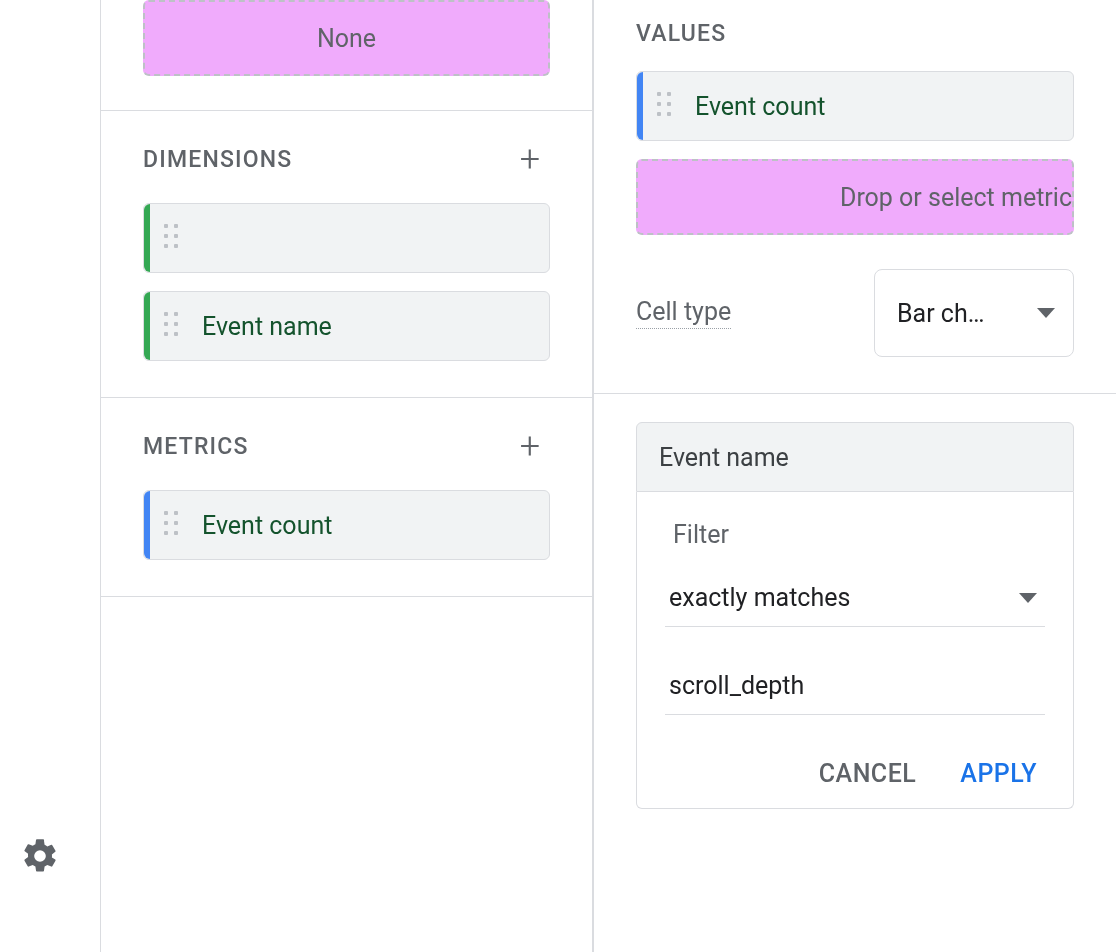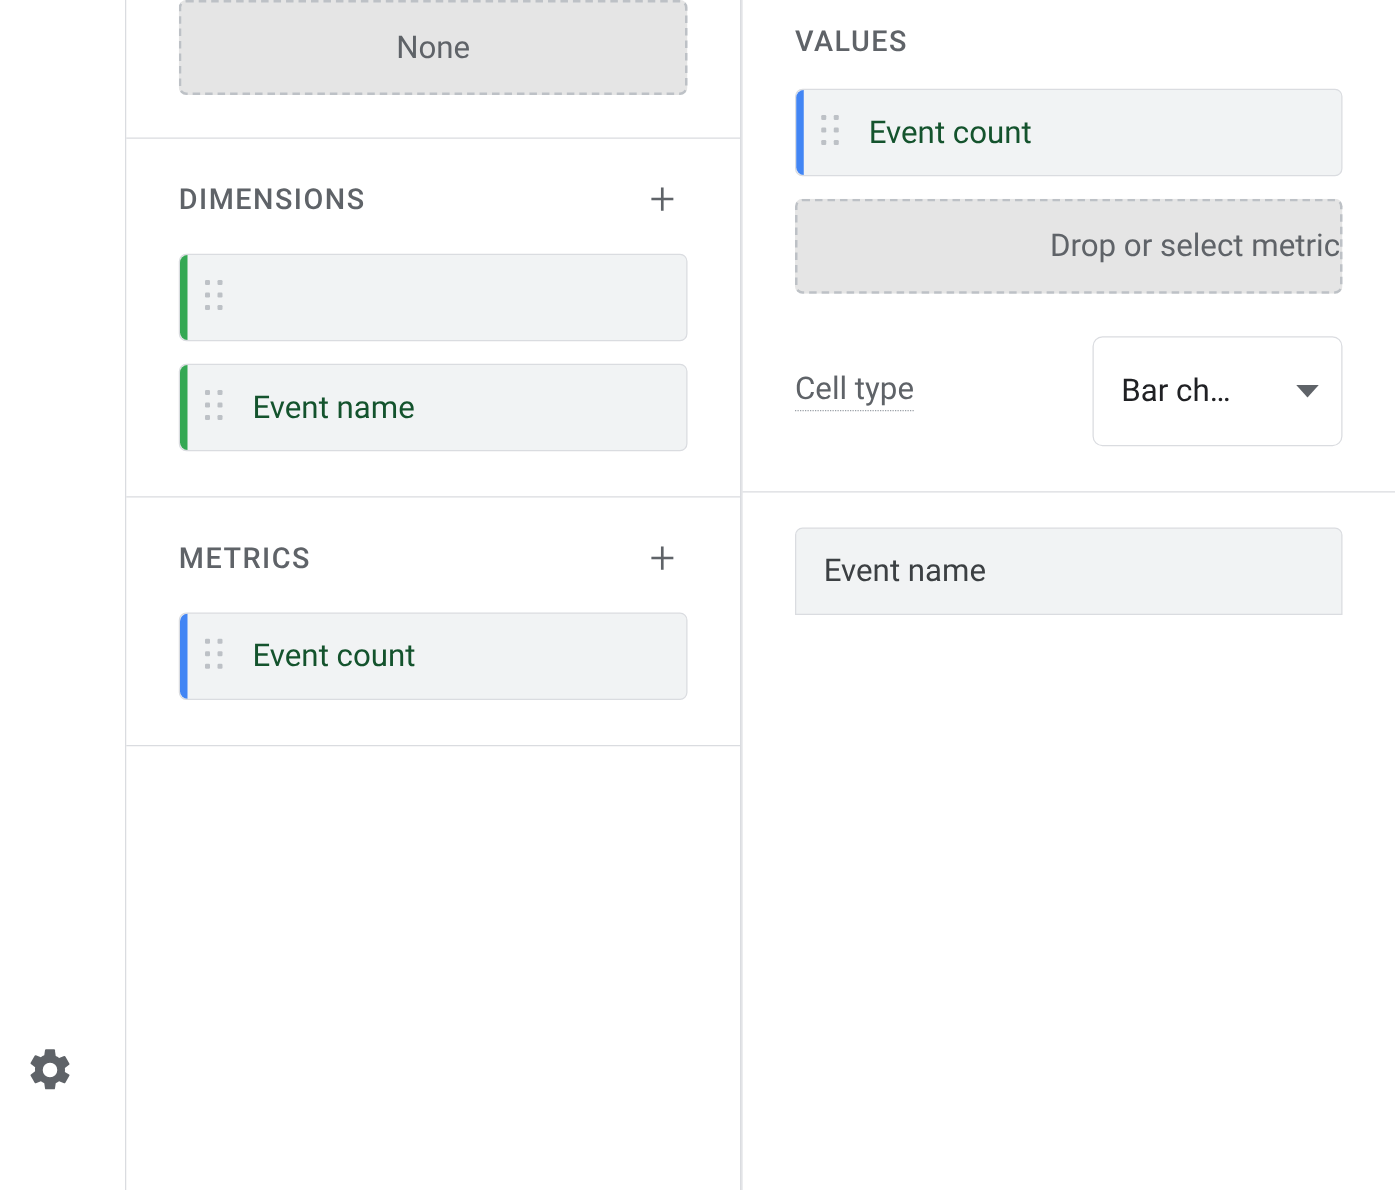--- a/index.html
+++ b/index.html
@@ -25,21 +25,21 @@
   }
   .chip:last-child { margin-bottom: 0; }
   .chip-accent { width: 6px; align-self: stretch; border-radius: 6px 0 0 6px; margin-right: 14px; }
   .accent-green { background: #34a853; }
   .accent-blue { background: #4285f4; }
   .grip { width: 20px; height: 28px; display: grid; grid-template-columns: repeat(2, 4px); grid-template-rows: repeat(3, 4px); gap: 6px 6px; margin-right: 18px; }
   .grip span { width: 4px; height: 4px; background: #bdc1c6; border-radius: 1px; }
   .chip-label { font-size: 25px; color: #14532d; white-space: nowrap; overflow: hidden; text-overflow: ellipsis; flex: 1; }
 
   .drop-zone {
-    height: 76px; border: 2px dashed #bdc1c6; border-radius: 6px; background: #e5e5e5;
+    height: 76px; border: 2px dashed #bdc1c6; border-radius: 6px; background: #f0abfc;
     display: flex; align-items: center; justify-content: center;
     font-size: 25px; color: #5f6368; cursor: pointer;
   }
 
   .cell-type-row { display: flex; align-items: center; justify-content: space-between; margin-top: 34px; }
   .cell-type-label { font-size: 25px; color: #5f6368; border-bottom: 1px dotted #9aa0a6; padding-bottom: 2px; cursor: help; }
   .select-box {
     width: 200px; height: 88px; border: 1px solid #dadce0; border-radius: 8px;
     display: flex; align-items: center; justify-content: space-between;
     padding: 0 18px 0 22px; font-size: 25px; color: #202124; cursor: pointer; background: #fff;
@@ -176,16 +176,31 @@
         </div>
       </div>
     </div>
 
     <div class="section pad-bottom-none">
 
       <div class="filter-chip">
         <span>Event name</span>
       </div>
 
+      <div class="filter-panel">
+        <div class="filter-panel-title">Filter</div>
+
+        <div class="match-row">
+          <span>exactly matches</span>
+          <span class="caret"></span>
+        </div>
+
+        <input class="input-line" type="text" value="scroll_depth" style="">
+
+        <div class="btn-row">
+          <button class="btn btn-cancel">CANCEL</button>
+          <button class="btn btn-apply">APPLY</button>
+        </div>
+      </div>
     </div>
 
   </div>
 </div>
 
 </body></html>

